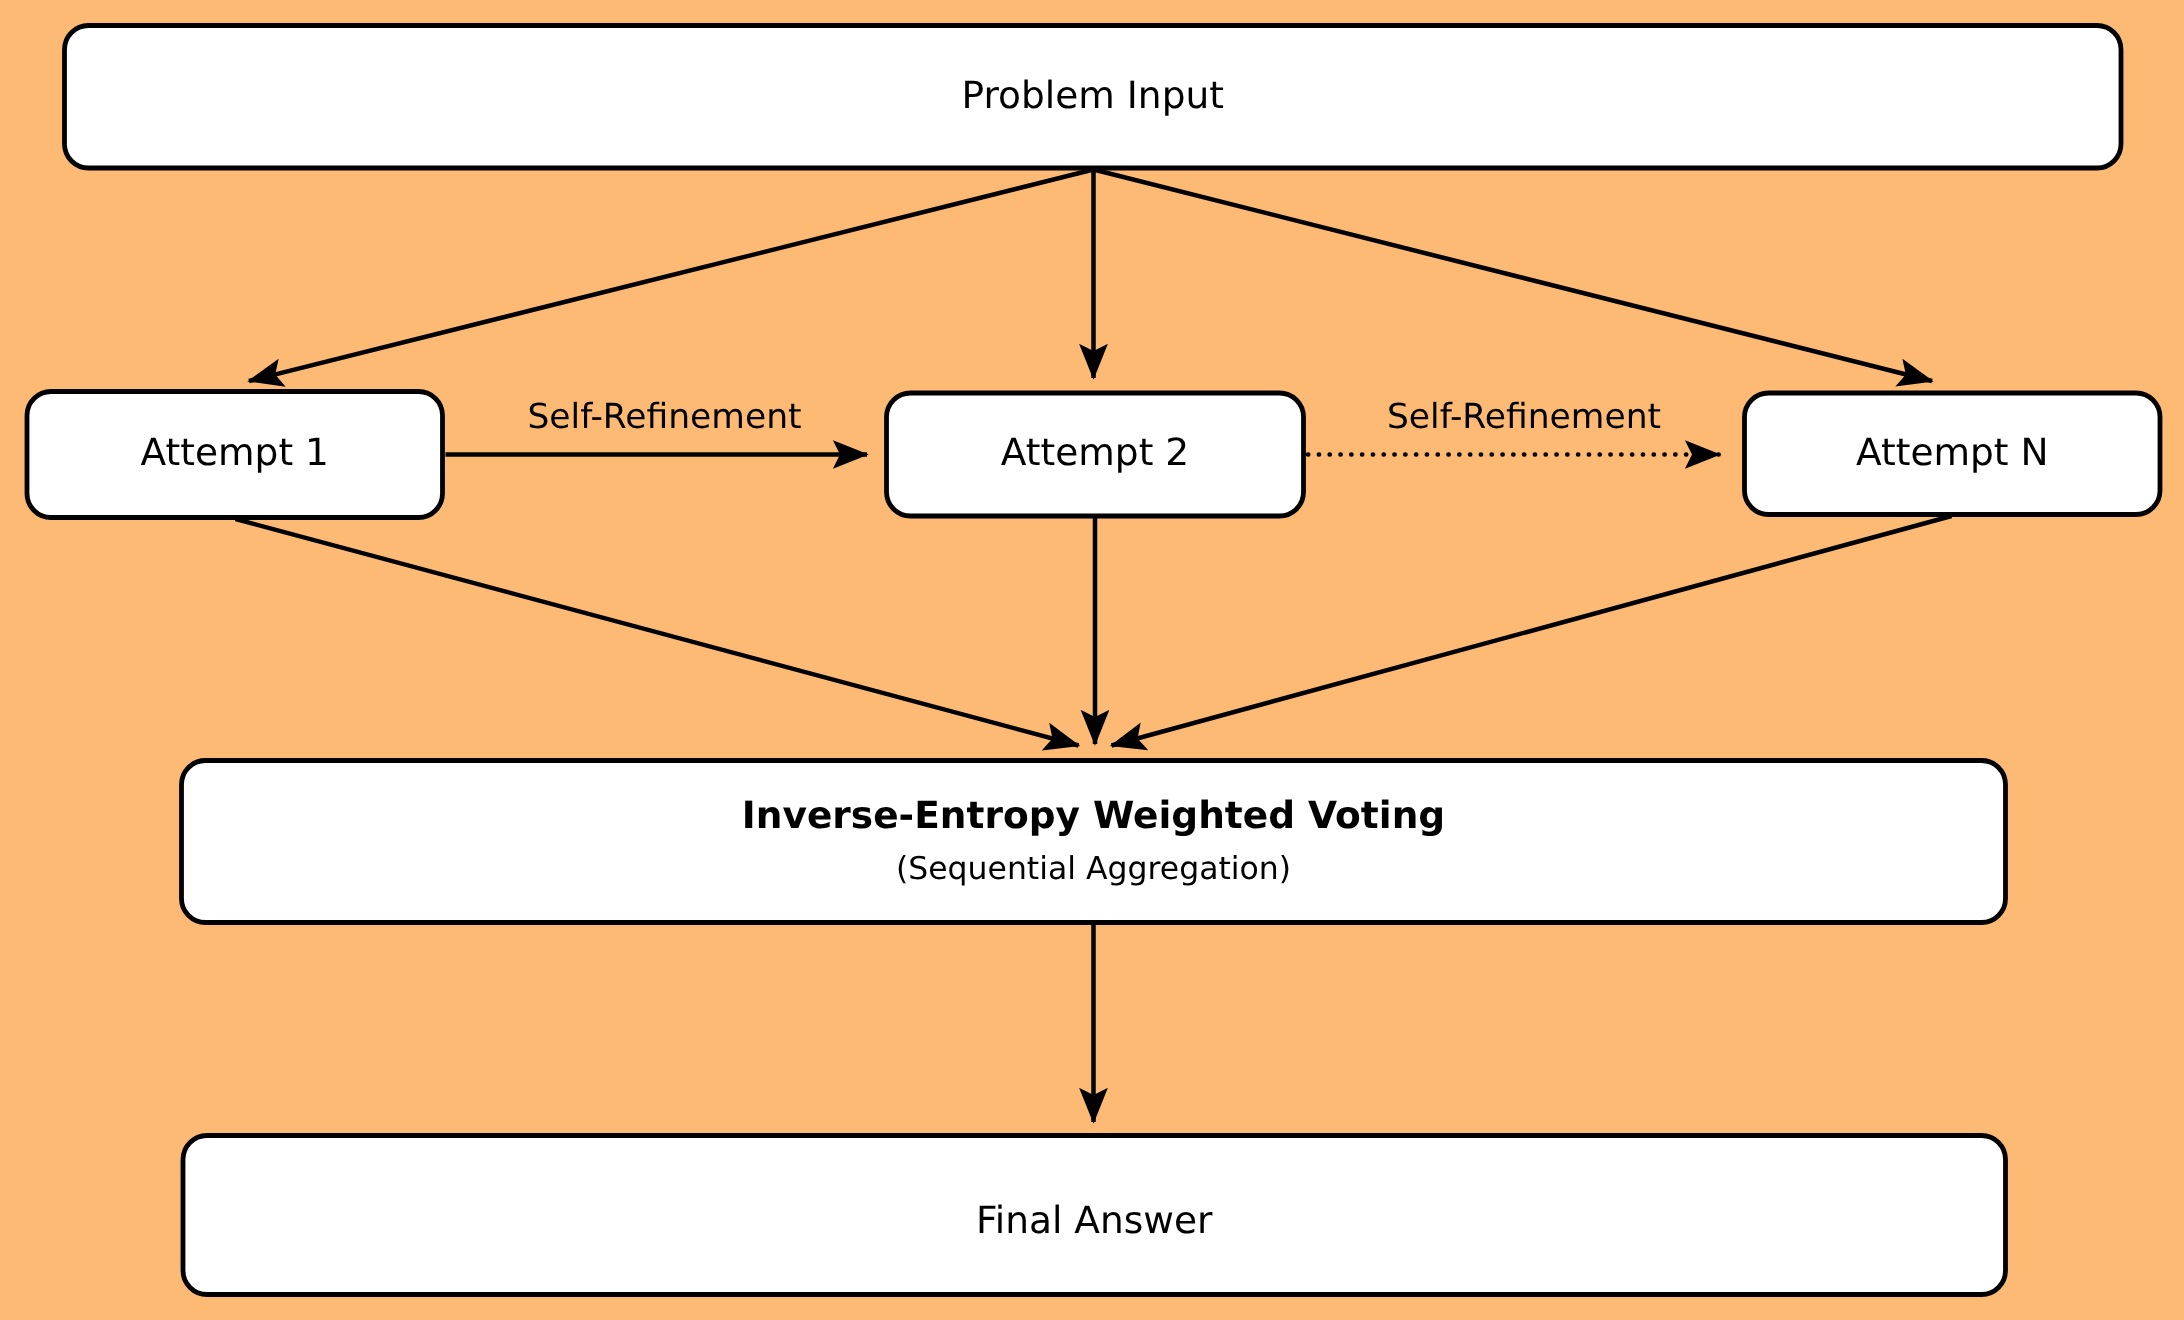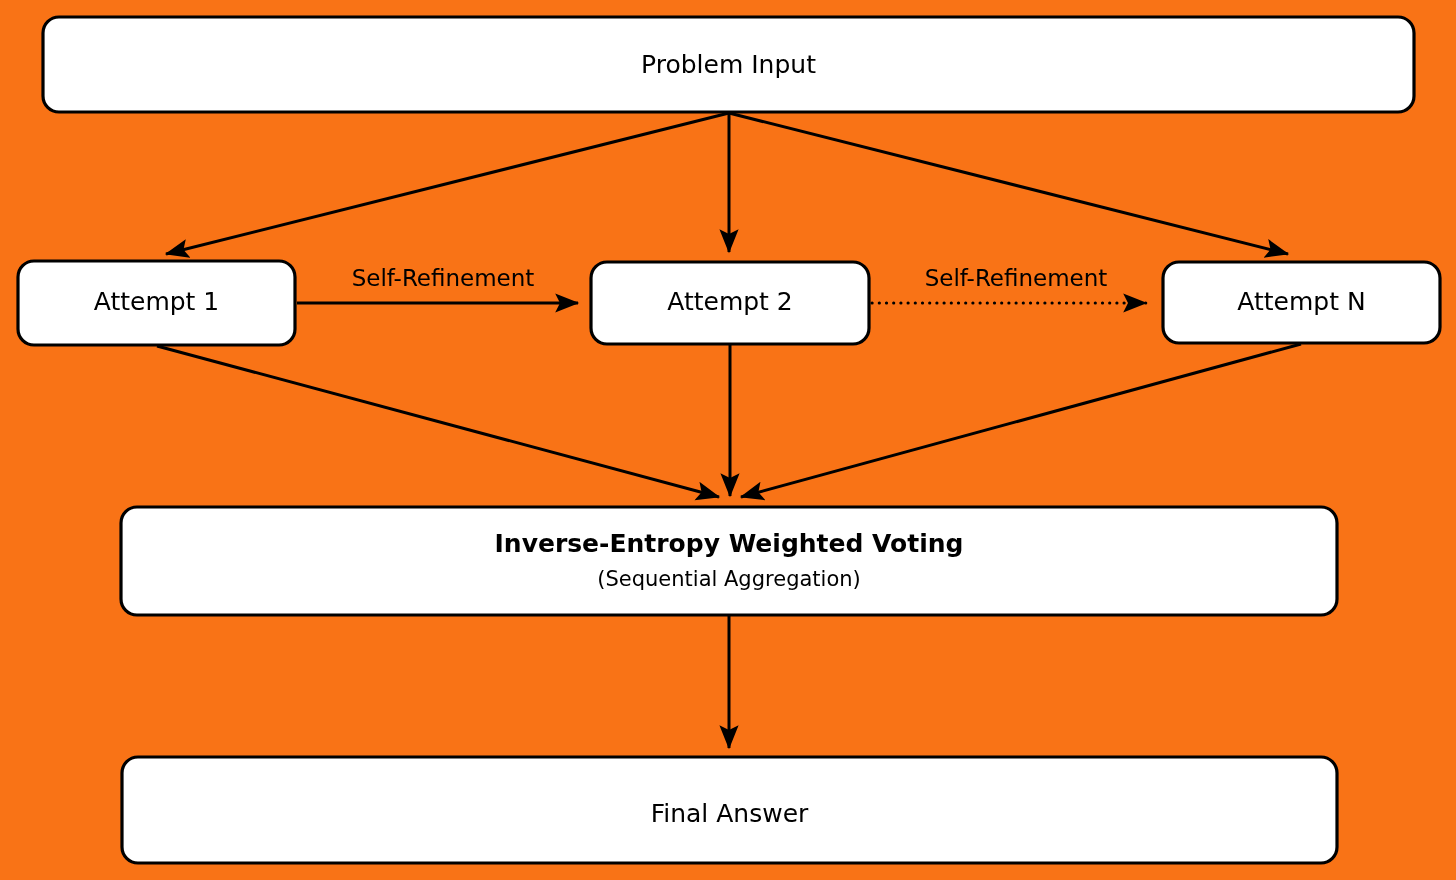--- a/index.html
+++ b/index.html
@@ -11,21 +11,21 @@
   body {
     width: 1456px;
     height: 880px;
     overflow: hidden;
     font-family: "DejaVu Sans", "Liberation Sans", sans-serif;
   }
   #diagram-root {
     position: relative;
     width: 1456px;
     height: 880px;
-    background: #f97316;
+    background: #fdba74;
   }
   svg#diagram-canvas {
     position: absolute;
     left: 0;
     top: 0;
     width: 1456px;
     height: 880px;
     display: block;
   }
   .node-box {

